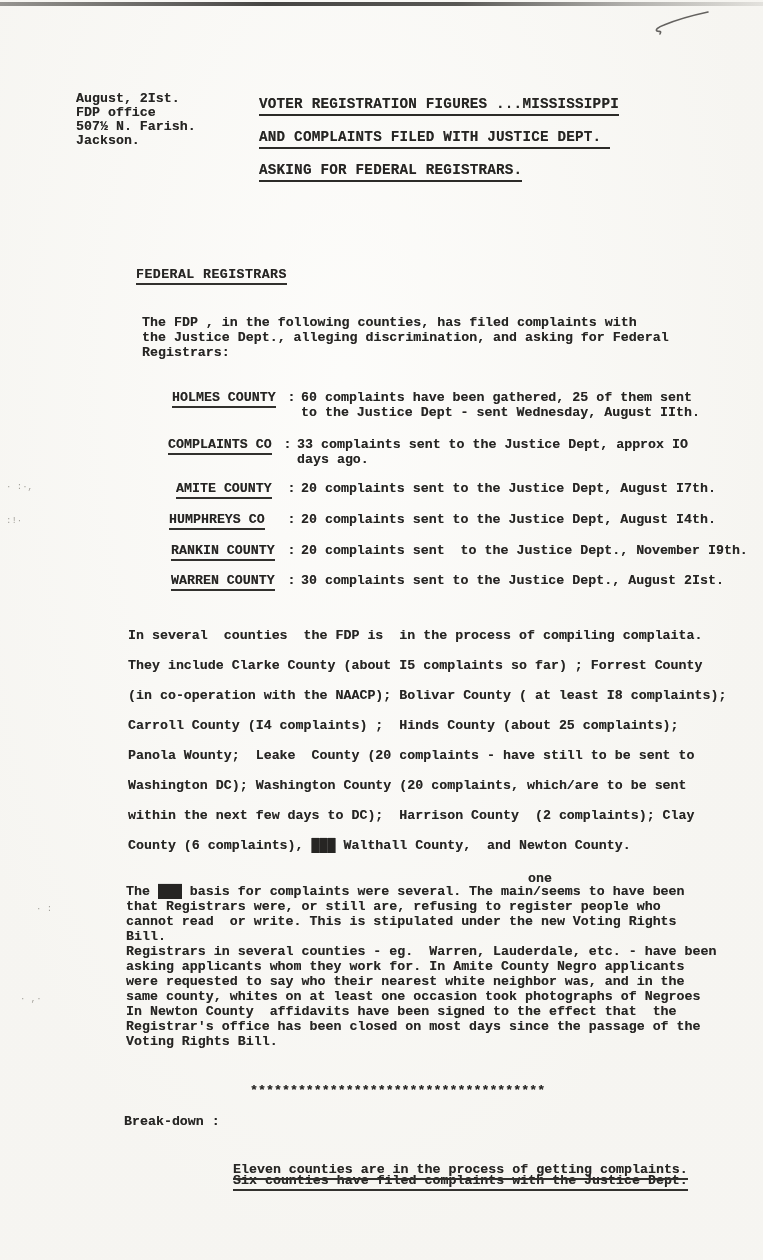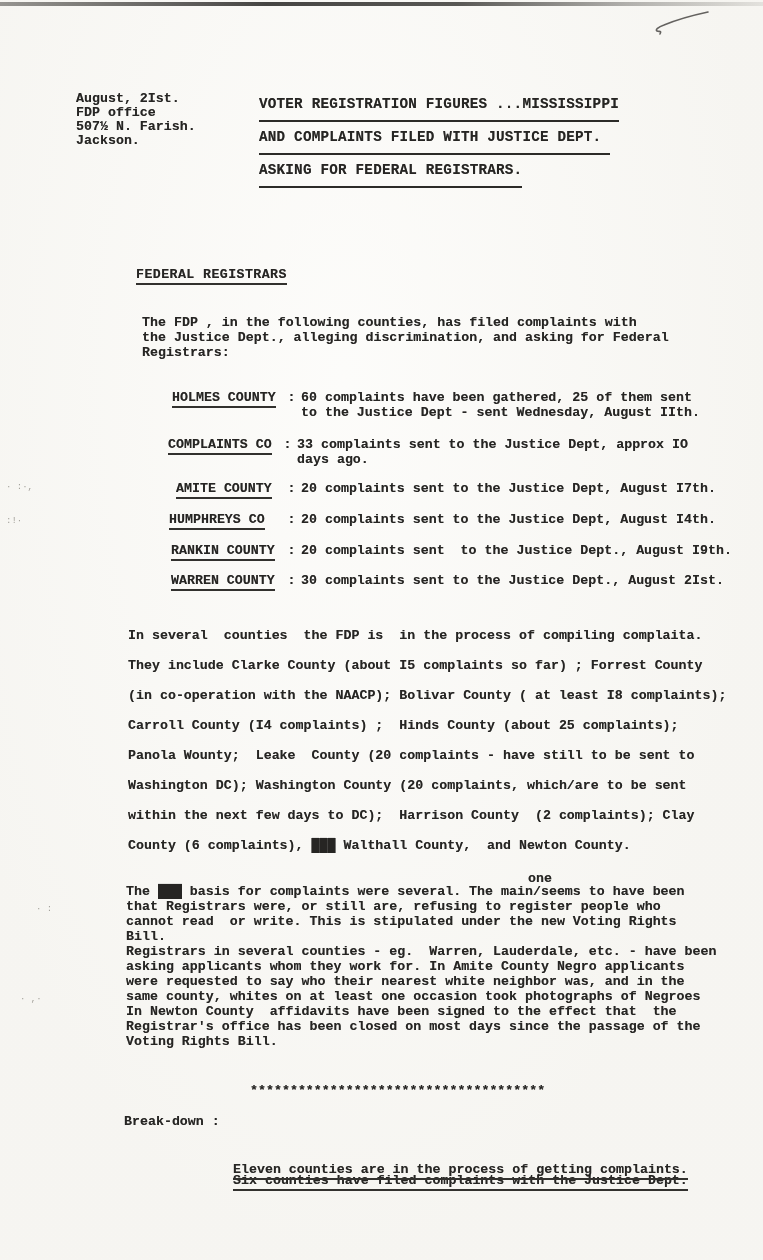--- a/index.html
+++ b/index.html
@@ -10,21 +10,21 @@
     overflow:hidden;
     font-family:"Liberation Mono","DejaVu Sans Mono",monospace;
     font-weight:700;
     color:#262523;
     font-size:13.3px;
     text-shadow:0 0 .5px rgba(20,20,20,.45);
   }
   .abs { position:absolute; }
   .line { white-space:pre; }
   .u  { border-bottom:2px solid #32312e; padding-bottom:1px; }
-  .uu { border-bottom:2px solid #2c2b28; padding-bottom:8px; }
+  .uu { border-bottom:2px solid #2c2b28; padding-bottom:2px; }
 
   
   .top-edge {
     position:absolute; top:0; left:0; width:763px; height:7px;
     background:linear-gradient(to right,
       rgba(70,68,64,.55) 0%, rgba(25,24,22,.8) 35%,
       rgba(35,34,31,.75) 60%, rgba(90,88,84,.45) 82%, rgba(150,148,142,.2) 100%);
     background-size:100% 4px; background-repeat:no-repeat; background-position:0 2px;
   }
   .squiggle { position:absolute; left:650px; top:8px; }
@@ -123,21 +123,21 @@
     <span class="csep">:</span>
     <div class="clines">
       <div class="line">20 complaints sent to the Justice Dept, August I4th.</div>
     </div>
   </div>
 
   <div class="county-row" style="top:543px; left:132px">
     <span class="cname" style="flex-basis:111px;width:111px"><span class="u">RANKIN COUNTY</span></span>
     <span class="csep">:</span>
     <div class="clines">
-      <div class="line">20 complaints sent  to the Justice Dept., August I9th.</div>
+      <div class="line">20 complaints sent  to the Justice Dept., November I9th.</div>
     </div>
   </div>
 
   <div class="county-row" style="top:573px; left:132px">
     <span class="cname" style="flex-basis:111px;width:111px"><span class="u">WARREN COUNTY</span></span>
     <span class="csep">:</span>
     <div class="clines">
       <div class="line">30 complaints sent to the Justice Dept., August 2Ist.</div>
     </div>
   </div>

